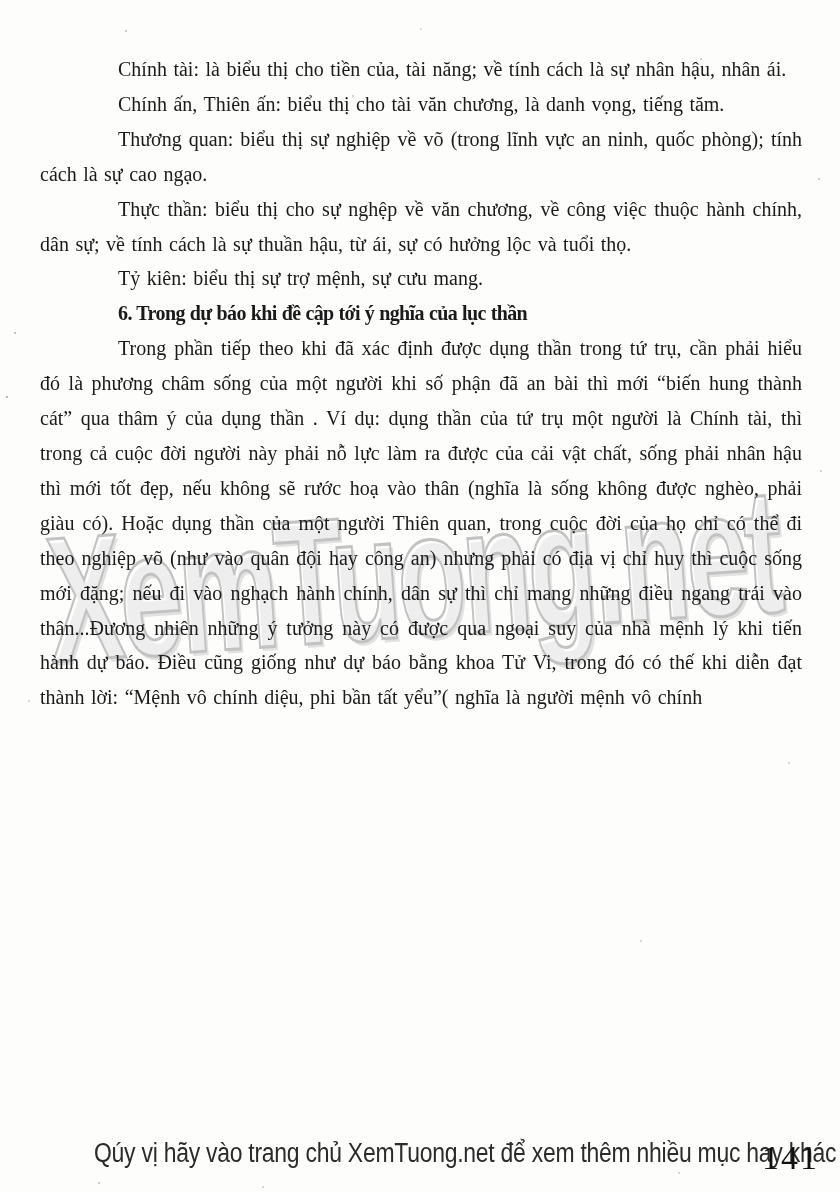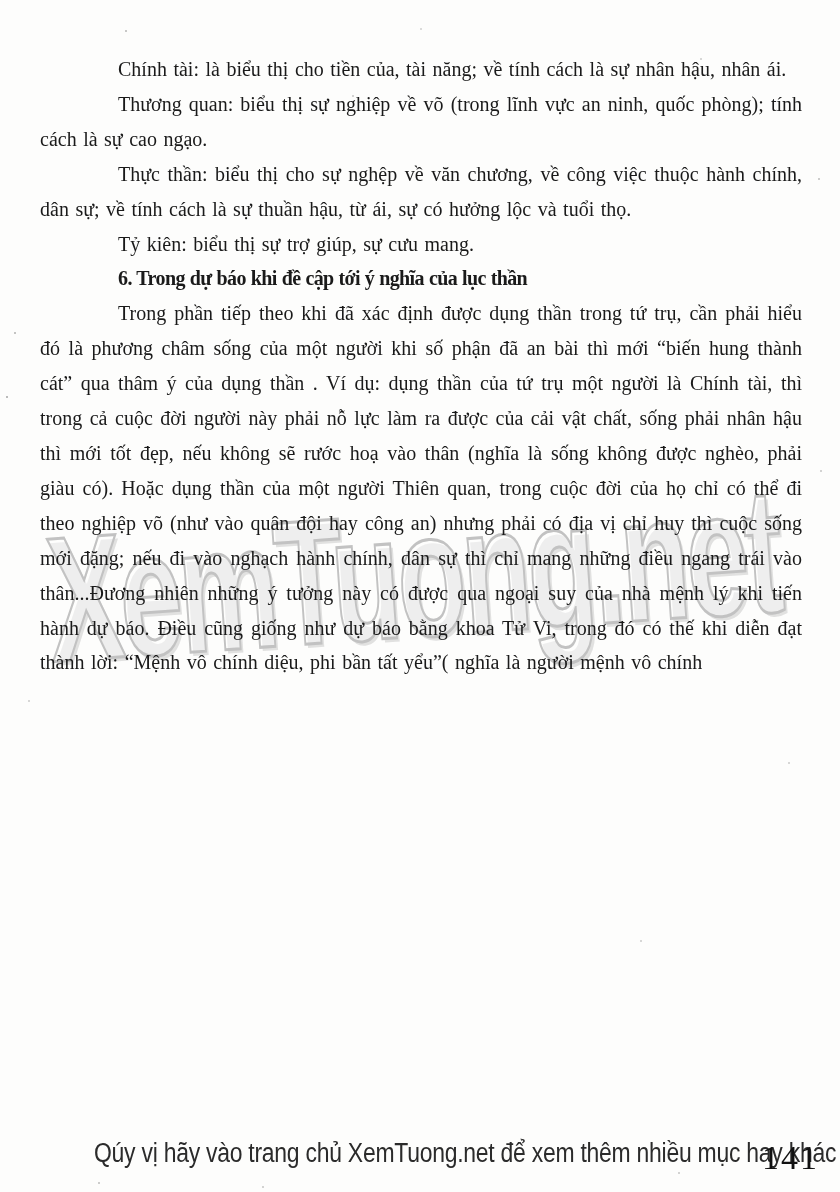--- a/index.html
+++ b/index.html
@@ -105,23 +105,24 @@
 <body>
 
 <div class="page">
 
   <div class="noise"></div>
 
   <div class="watermark">XemTuong.net</div>
 
   <div class="content">
     <p class="body">Chính tài: là biểu thị cho tiền của, tài năng; về tính cách là sự nhân hậu, nhân ái.</p>
+    <p class="body">Chính ấn, Thiên ấn: biểu thị cho tài văn chương, là danh vọng, tiếng tăm.</p>
     <p class="body">Thương quan: biểu thị sự nghiệp về võ (trong lĩnh vực an ninh, quốc phòng); tính cách là sự cao ngạo.</p>
     <p class="body">Thực thần: biểu thị cho sự nghệp về văn chương, về công việc thuộc hành chính, dân sự; về tính cách là sự thuần hậu, từ ái, sự có hưởng lộc và tuổi thọ.</p>
-    <p class="body">Tỷ kiên: biểu thị sự trợ giúp, sự cưu mang.</p>
+    <p class="body">Tỷ kiên: biểu thị sự trợ mệnh, sự cưu mang.</p>
     <p class="heading">6. Trong dự báo khi đề cập tới ý nghĩa của lục thần</p>
     <p class="body">Trong phần tiếp theo khi đã xác định được dụng thần trong tứ trụ, cần phải hiểu đó là phương châm sống của một người khi số phận đã an bài thì mới “biến hung thành cát” qua thâm ý của dụng thần . Ví dụ: dụng thần của tứ trụ một người là Chính tài, thì trong cả cuộc đời người này phải nỗ lực làm ra được của cải vật chất, sống phải nhân hậu thì mới tốt đẹp, nếu không sẽ rước hoạ vào thân (nghĩa là sống không được nghèo, phải giàu có). Hoặc dụng thần của một người Thiên quan, trong cuộc đời của họ chỉ có thể đi theo nghiệp võ (như vào quân đội hay công an) nhưng phải có địa vị chỉ huy thì cuộc sống mới đặng; nếu đi vào nghạch hành chính, dân sự thì chỉ mang những điều ngang trái vào thân...Đương nhiên những ý tưởng này có được qua ngoại suy của nhà mệnh lý khi tiến hành dự báo. Điều cũng giống như dự báo bằng khoa Tử Vi, trong đó có thế khi diễn đạt thành lời: “Mệnh vô chính diệu, phi bần tất yểu”( nghĩa là người mệnh vô chính</p>
   </div>
 
   <div class="footer">
     <span class="footer-text">Qúy vị hãy vào trang chủ XemTuong.net để xem thêm nhiều mục hay khác</span>
     <span class="page-number">141</span>
   </div>
 
 </div>

